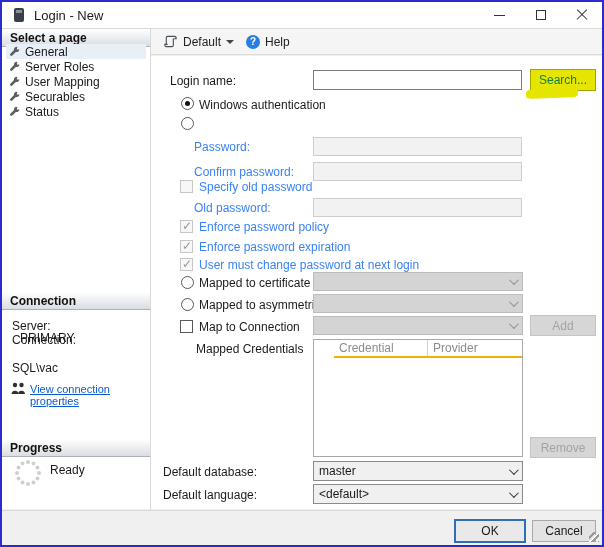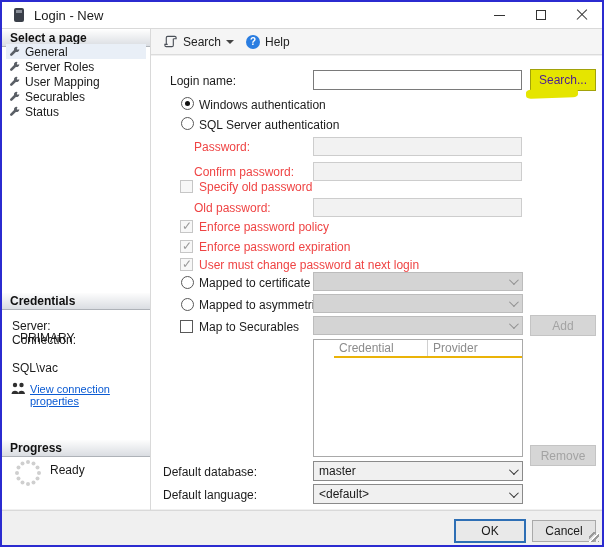--- a/index.html
+++ b/index.html
@@ -38,41 +38,41 @@
   
   .toolbar { position: absolute; left: 151px; top: 29px; width: 451px; height: 26px; background: #f5f5f5; border-bottom: 1px solid #dcdcdc; display: flex; align-items: center; }
   .tool-btn { display: flex; align-items: center; gap: 5px; height: 22px; padding: 0 6px; font-size: 12px; color: #222; cursor: default; }
   .caret-down { width: 0; height: 0; border-left: 4px solid transparent; border-right: 4px solid transparent; border-top: 4px solid #444; }
   .help-circle { width: 14px; height: 14px; border-radius: 50%; background: #2a7de1; color: #fff; font-size: 10px; font-weight: bold; display: flex; align-items: center; justify-content: center; }
 
   
   .content { position: absolute; left: 151px; top: 56px; width: 451px; height: 453px; background: #fff; }
 
   .lbl { position: absolute; font-size: 12px; color: #1b1b1b; white-space: nowrap; }
-  .lbl.dis { color: #ef4444; }
+  .lbl.dis { color: #3b82f6; }
 
   .txt { position: absolute; border: 1px solid #7a7a7a; background: #fff; font-family: "Liberation Sans", sans-serif; font-size: 12px; padding: 0 4px; }
   .txt:disabled { background: #f2f2f2; border-color: #cdcdcd; }
 
   .radio { position: absolute; width: 13px; height: 13px; border: 1px solid #595959; border-radius: 50%; background: #fff; }
   .radio.checked::after { content: ""; position: absolute; left: 3px; top: 3px; width: 5px; height: 5px; border-radius: 50%; background: #111; }
 
   .chk { position: absolute; width: 13px; height: 13px; border: 1px solid #595959; background: #fff; }
   .chk.dis { border-color: #c6c6c6; background: #f7f7f7; }
   .chk.checked::after { content: "\2713"; position: absolute; left: 1px; top: -2px; font-size: 12px; color: #9a9a9a; }
 
   .combo { position: absolute; height: 19px; border: 1px solid #bcbcbc; background: #d4d4d4; display: flex; align-items: center; justify-content: space-between; padding: 0 6px 0 5px; font-size: 12px; color: #1a1a1a; }
   .combo .chev { width: 7px; height: 7px; border-right: 1.4px solid #8f8f8f; border-bottom: 1.4px solid #8f8f8f; transform: rotate(45deg) translateY(-2px); }
   .combo.enabled { background: #f0f0f0; border-color: #8a8a8a; }
   .combo.enabled .chev { border-color: #333; }
 
   .btn { position: absolute; background: #e3e3e3; border: 1px solid #a9a9a9; font-family: "Liberation Sans", sans-serif; font-size: 12px; color: #1a1a1a; display: flex; align-items: center; justify-content: center; cursor: default; }
   .btn.disabled { background: #d6d6d6; border-color: #c4c4c4; color: #a3a3a3; }
   .btn.ok-focus { border: 1px solid #2e6fb5; box-shadow: 0 0 0 1px #2e6fb5; background: #e9e9e9; }
-  .btn.search { background: #e5e500; border: 1px solid #a2a20a; color: #4c1d95; z-index: 5; }
+  .btn.search { background: #e5e500; border: 1px solid #a2a20a; color: #15803d; z-index: 5; }
   .btn.search::after { content: ""; position: absolute; left: -5px; bottom: -8px; width: 52px; height: 9px; background: #e5e500; border-radius: 5px / 3px; transform: rotate(-2deg); }
 
   
   .grid { position: absolute; border: 1px solid #a9a9a9; background: #fff; }
   .grid-header { display: flex; height: 18px; border-bottom: 2px solid #eab308; margin-left: 20px; }
   .grid-col { width: 50%; font-size: 12px; color: #8c8c8c; padding: 1px 0 0 5px; border-right: 1px solid #d0d0d0; }
   .grid-col:last-child { border-right: none; }
 
   .footer { position: absolute; left: 2px; top: 510px; width: 600px; height: 35px; background: #f0f0f0; border-top: 1px solid #d9d9d9; }
   .resize-grip { position: absolute; right: 3px; bottom: 3px; width: 10px; height: 10px; background:
@@ -131,21 +131,21 @@
         </svg>
       <span>Securables</span>
     </div>
     <div class="page-item" style="top:75px;">
       <svg width="11" height="11" viewBox="0 0 16 16">
           <path fill="#5a5f66" d="M11.2 1a4 4 0 0 0-3.9 4.9L2 11.2a1.9 1.9 0 1 0 2.7 2.7l5.3-5.3A4 4 0 0 0 15 4.6l-2.4 1-1.3-1.3 1-2.4A4 4 0 0 0 11.2 1z"></path>
         </svg>
       <span>Status</span>
     </div>
 
-    <div class="section-header" style="top:264px;">Credentials</div>
+    <div class="section-header" style="top:264px;">Connection</div>
     <div class="side-label abs" style="left:10px; top:290px;">Server:</div>
     <div class="side-value abs" style="left:18px; top:302px;">PRIMARY</div>
     <div class="side-label abs" style="left:10px; top:304px;">Connection:</div>
     <div class="side-value abs" style="left:10px; top:332px;">SQL\vac</div>
     <svg class="abs" style="left:8px; top:353px;" width="16" height="13" viewBox="0 0 16 13">
       <circle cx="5" cy="3" r="2.2" fill="#2f2f2f"></circle>
         <path d="M1.5 12 C1.5 7.5 8.5 7.5 8.5 12 Z" fill="#2f2f2f"></path>
       <circle cx="11.5" cy="3" r="2.2" fill="#2f2f2f"></circle>
         <path d="M8 12 C8 7.5 15 7.5 15 12 Z" fill="#2f2f2f"></path>
     </svg>
@@ -169,40 +169,39 @@
       </g>
     </svg>
     <div class="side-value abs" style="left:48px; top:434px;">Ready</div>
   </div>
 
   <div class="toolbar">
     <div class="tool-btn" style="margin-left:6px;">
       <svg width="15" height="15" viewBox="0 0 16 16">
         <path d="M5 2.5 h7.5 a1.5 1.5 0 0 1 1.5 1.5 v1 h-3 M11 5 v7 a1.5 1.5 0 0 1 -1.5 1.5 h-6 a1.5 1.5 0 0 1 -1.5 -1.5 v-1 h3 M5 2.5 a1.5 1.5 0 0 0 -1.5 1.5 v7" fill="none" stroke="#4a4f57" stroke-width="1.2"></path>
       </svg>
-      <span>Search</span>
+      <span>Default</span>
       <span class="caret-down"></span>
     </div>
     <div class="tool-btn">
       <span class="help-circle">?</span>
       <span>Help</span>
     </div>
   </div>
 
   <div class="content">
 
     <div class="lbl" style="left:12px; top:18px;margin-left:7px;">Login name:</div>
     <input class="txt" style="left: 162px; top: 14px; width: 209px; height: 20px;" value="">
     <button class="btn search" style="left:379px; top:13px; width:66px; height:22px;">Search...</button>
 
     <div class="radio checked" style="left:30px; top:41px;"></div>
     <div class="lbl" style="left:48px; top:42px;">Windows authentication</div>
 
     <div class="radio" style="left:30px; top:61px;"></div>
-    <div class="lbl" style="left:48px; top:62px;">SQL Server authentication</div>
 
     <div class="lbl dis" style="left:43px; top:84px;">Password:</div>
     <input class="txt" disabled="" style="left: 162px; top: 81px; width: 209px; height: 19px;" value="">
 
     <div class="lbl dis" style="left:43px; top:109px;">Confirm password:</div>
     <input class="txt" disabled="" style="left: 162px; top: 106px; width: 209px; height: 19px;" value="">
 
     <div class="chk dis" style="left:29px; top:124px;"></div>
     <div class="lbl dis" style="left:48px; top:124px;">Specify old password</div>
 
@@ -226,34 +225,35 @@
     </div>
 
     <div class="radio" style="left:30px; top:242px;"></div>
     <div class="lbl" style="left:48px; top:242px;">Mapped to asymmetric key</div>
     <div class="combo" style="left:162px; top:238px; width:210px;">
       <span></span>
       <span class="chev"></span>
     </div>
 
     <div class="chk" style="left:29px; top:264px;"></div>
-    <div class="lbl" style="left:48px; top:264px;">Map to Securables</div>
+    <div class="lbl" style="left:48px; top:264px;">Map to Connection</div>
     <div class="combo" style="left:162px; top:260px; width:210px;">
       <span></span>
       <span class="chev"></span>
     </div>
     <button class="btn disabled" style="left:379px; top:259px; width:66px; height:21px;">Add</button>
 
+    <div class="lbl" style="left:45px; top:286px;">Mapped Credentials</div>
     <div class="grid" style="left:162px; top:283px; width:210px; height:118px;">
       <div class="grid-header">
         <div class="grid-col">Credential</div>
         <div class="grid-col">Provider</div>
       </div>
     </div>
-    <button class="btn disabled" style="left:379px; top:381px; width:66px; height:21px;margin-top:8px;">Remove</button>
+    <button class="btn disabled" style="left:379px; top:381px; width:66px; height:21px;">Remove</button>
 
     <div class="lbl" style="left:12px; top:409px;">Default database:</div>
     <div class="combo enabled" style="left:162px; top:405px; width:210px; height:20px;">
       <span>master</span>
       <span class="chev"></span>
     </div>
 
     <div class="lbl" style="left:12px; top:432px;">Default language:</div>
     <div class="combo enabled" style="left:162px; top:428px; width:210px; height:20px;">
       <span>&lt;default&gt;</span>

